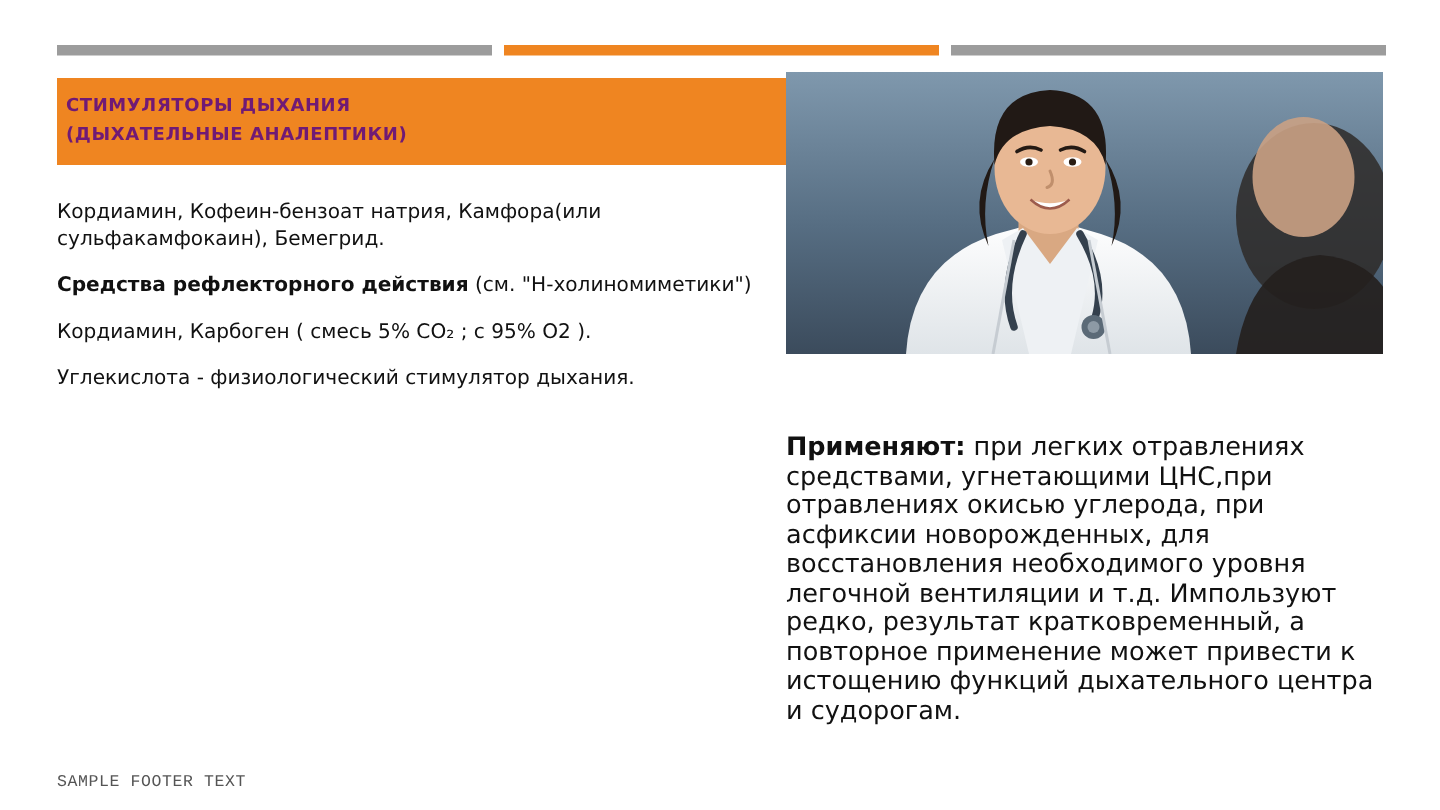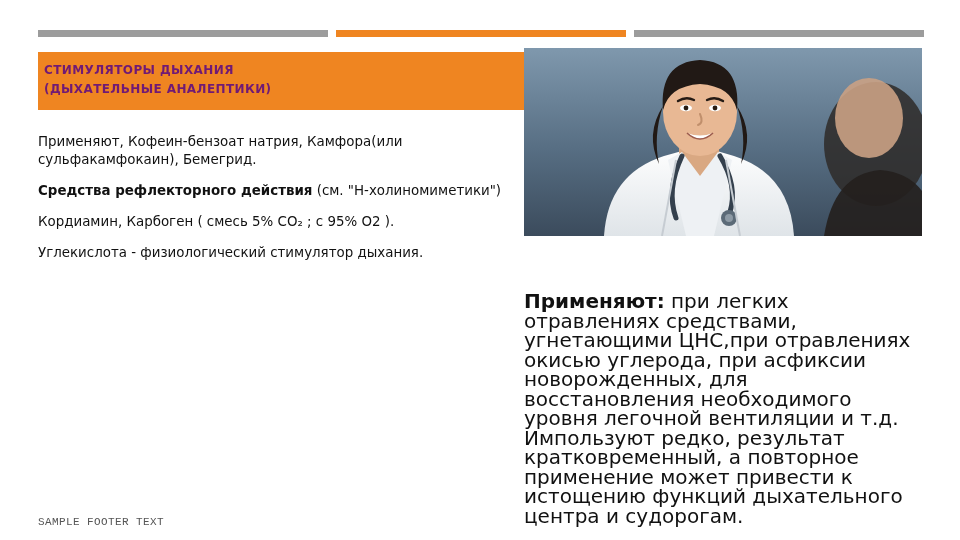--- a/index.html
+++ b/index.html
@@ -76,21 +76,21 @@
   .photo svg { display: block; }
 
   
   .right-col {
     position: absolute;
     left: 524px;
     top: 272px;
     width: 400px;
   }
   .right-col .para {
-    font-size: 20px;
+    font-size: 17px;
     line-height: 19.5px;
     margin-bottom: 0;
   }
 
   
   .footer {
     position: absolute;
     left: 38px;
     top: 516px;
     font-size: 11px;
@@ -107,21 +107,21 @@
   <div class="rule rule-a"></div>
   <div class="rule rule-b"></div>
   <div class="rule rule-c"></div>
 
   <div class="title-band">
     <div class="line">СТИМУЛЯТОРЫ ДЫХАНИЯ</div>
     <div class="line">(ДЫХАТЕЛЬНЫЕ АНАЛЕПТИКИ)</div>
   </div>
 
   <div class="left-col">
-    <p class="para"><span>Применяют, Кофеин-бензоат натрия, Камфора(или сульфакамфокаин), Бемегрид.</span></p>
+    <p class="para"><span>Кордиамин, Кофеин-бензоат натрия, Камфора(или сульфакамфокаин), Бемегрид.</span></p>
     <p class="para"><b>Средства рефлекторного действия</b><span> (см. "Н-холиномиметики")</span></p>
     <p class="para"><span>Кордиамин, Карбоген ( смесь 5% CO₂ ; с 95% O2 ).</span></p>
     <p class="para"><span>Углекислота - физиологический стимулятор дыхания.</span></p>
   </div>
 
   <div class="photo">
     <svg width="398" height="188" viewBox="0 0 398 188" xmlns="http://www.w3.org/2000/svg" aria-hidden="true">
       <defs>
         <linearGradient id="bg" x1="0" y1="0" x2="0" y2="1">
           <stop offset="0%" stop-color="#7f98ad"></stop>

